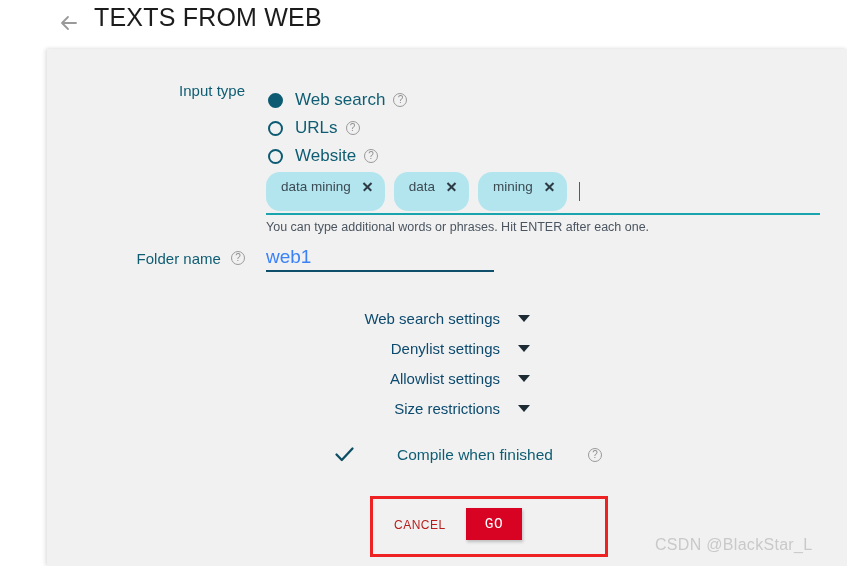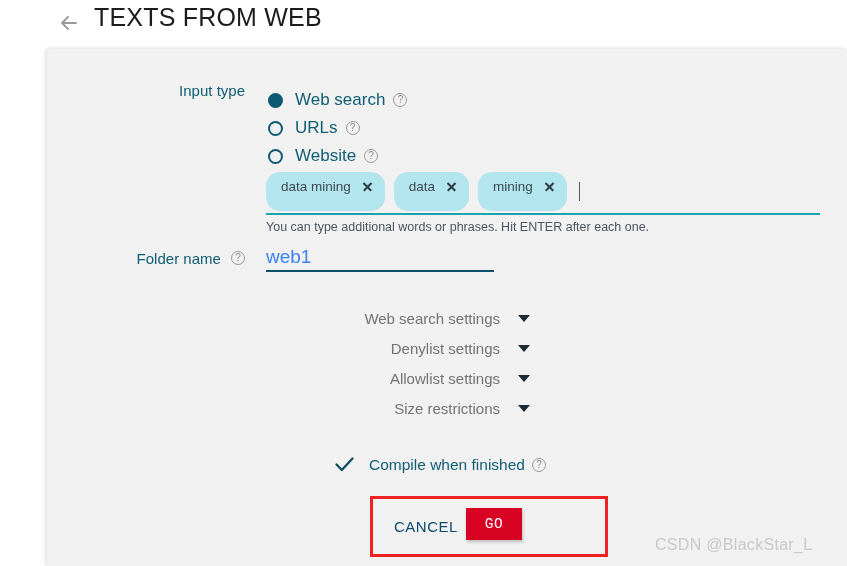--- a/index.html
+++ b/index.html
@@ -216,41 +216,42 @@
   }
   .settings-row {
     display: flex;
     align-items: center;
     justify-content: flex-end;
     height: 30px;
     cursor: pointer;
   }
   .settings-label {
     font-size: 15px;
-    color: #737373;
+    color: #0c4a6e;
     white-space: nowrap;
   }
   .caret-down {
     width: 0;
     height: 0;
     border-left: 6px solid transparent;
     border-right: 6px solid transparent;
     border-top: 7px solid #1b2a33;
     margin-left: 18px;
     flex: 0 0 auto;
   }
 
   
   .compile-row {
     position: absolute;
     left: 334px;
-    top: 454px;
+    top: 444px;
     display: flex;
     align-items: center;
     cursor: pointer;
+    gap: 28px;
   }
   .check-mark {
     width: 21px;
     height: 21px;
     margin-right: 14px;
     flex: 0 0 auto;
   }
   .compile-label {
     font-size: 15.5px;
     color: #0f5d73;
@@ -265,22 +266,22 @@
     top: 496px;
     width: 238px;
     height: 61px;
     border: 3px solid #ee2222;
     box-sizing: border-box;
   }
   .cancel-button {
     position: absolute;
     left: 384px;
     top: 512px;
-    font-size: 15px;
-    color: #0c4a6e;
+    font-size: 12px;
+    color: #b91c1c;
     letter-spacing: 0.5px;
     background: transparent;
     border: none;
     padding: 6px 10px;
     cursor: pointer;
     font-family: "Liberation Sans", sans-serif;
   }
   .go-button {
     position: absolute;
     left: 466px;

